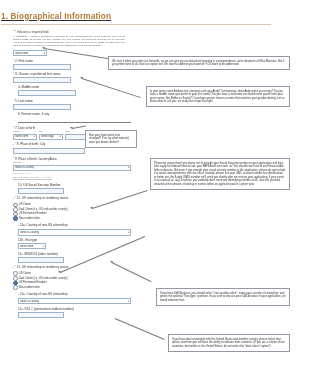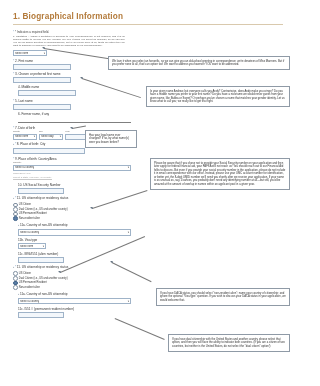--- a/index.html
+++ b/index.html
@@ -4,21 +4,21 @@
 <style>
   html,body{margin:0;padding:0;}
   body{
     width:298px;height:386px;overflow:hidden;background:#ffffff;
     font-family:"Liberation Sans", sans-serif;
     color:#2b2b2b;position:relative;
   }
   .page{position:absolute;inset:0;}
 
   
-  .hdr{position:absolute;left:13px;top:12px;width:272px;}
+  .hdr{position:absolute;left:1px;top:12px;width:272px;text-decoration:underline;}
   .hdr h1{
     margin:0;font-size:8.2px;font-weight:bold;color:#b37a3a;
     letter-spacing:.15px;line-height:10px;
   }
   .hdr .rule{margin-top:2px;height:1px;background:#d9c9ad;width:270px;}
 
   .req{position:absolute;left:13px;top:30px;font-size:2.9px;color:#444;}
   .req .dot{color:#7a9ec4;}
 
   

